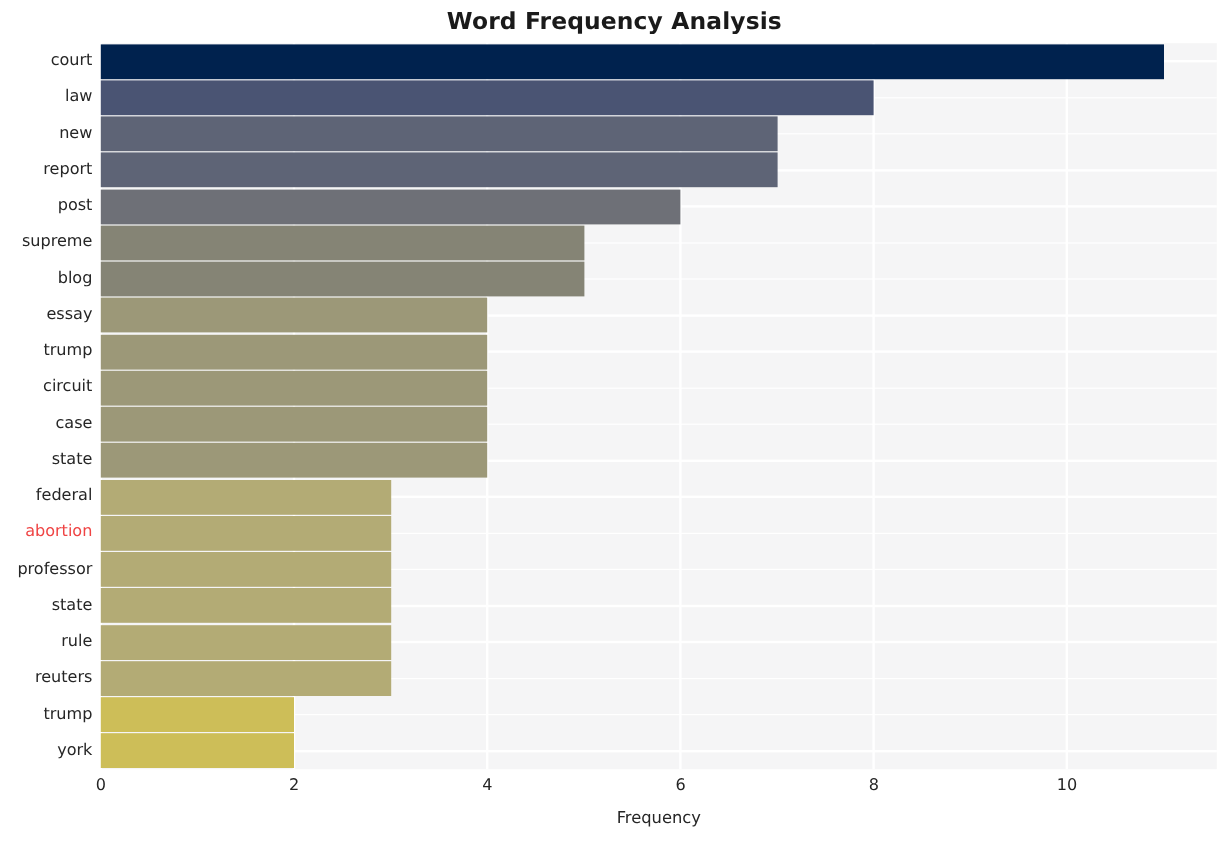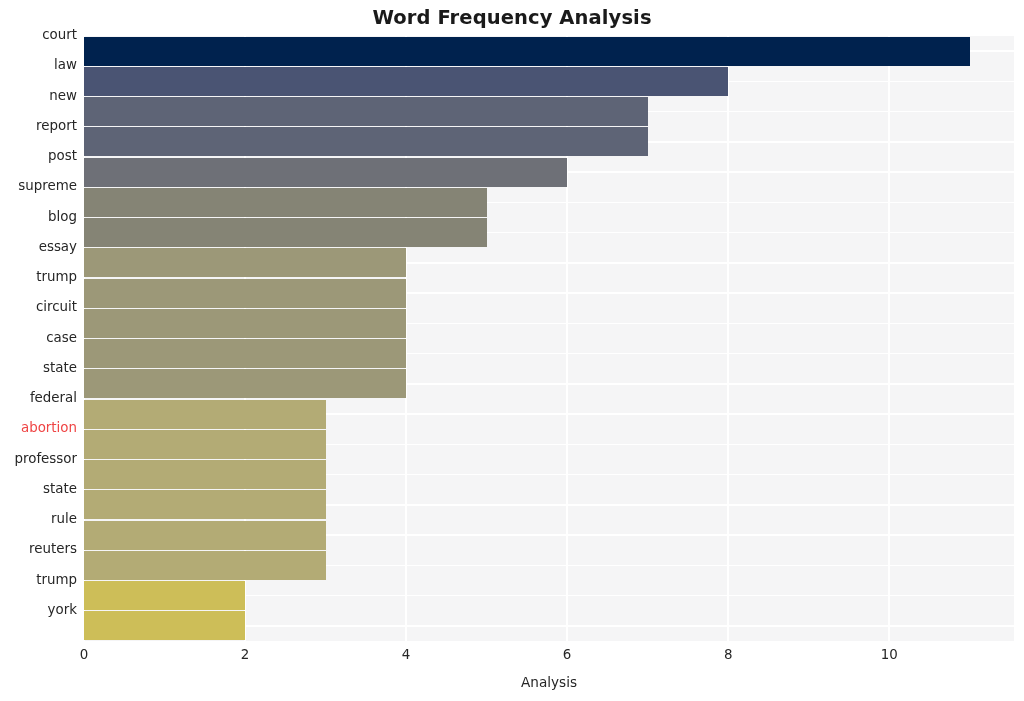--- a/index.html
+++ b/index.html
@@ -64,21 +64,21 @@
   }
   .bar {
     position: absolute;
     left: 0;
   }
 
   
   #ylabels {
     position: absolute;
     left: 0;
-    top: 20px;
+    top: 36px;
     width: 77px;
     height: 605px;
     padding-left: 28px;
   }
   .ytick-label {
     position: absolute;
     right: 0;
     text-align: right;
     font-size: 13.4px;
     color: #262626;
@@ -198,14 +198,14 @@
     </div>
   <div id="xlabels">
       <div class="xtick-label" style="left: 0px; color: rgb(38, 38, 38);">0</div>
       <div class="xtick-label" style="left: 161.039px; color: rgb(38, 38, 38);">2</div>
       <div class="xtick-label" style="left: 322.078px; color: rgb(38, 38, 38);">4</div>
       <div class="xtick-label" style="left: 483.117px; color: rgb(38, 38, 38);">6</div>
       <div class="xtick-label" style="left: 644.156px; color: rgb(38, 38, 38);">8</div>
       <div class="xtick-label" style="left: 805.195px; color: rgb(38, 38, 38);">10</div>
     </div>
 
-  <div id="xaxis-title">Analysis</div>
+  <div id="xaxis-title">Frequency</div>
 </div>
 
 </body></html>

